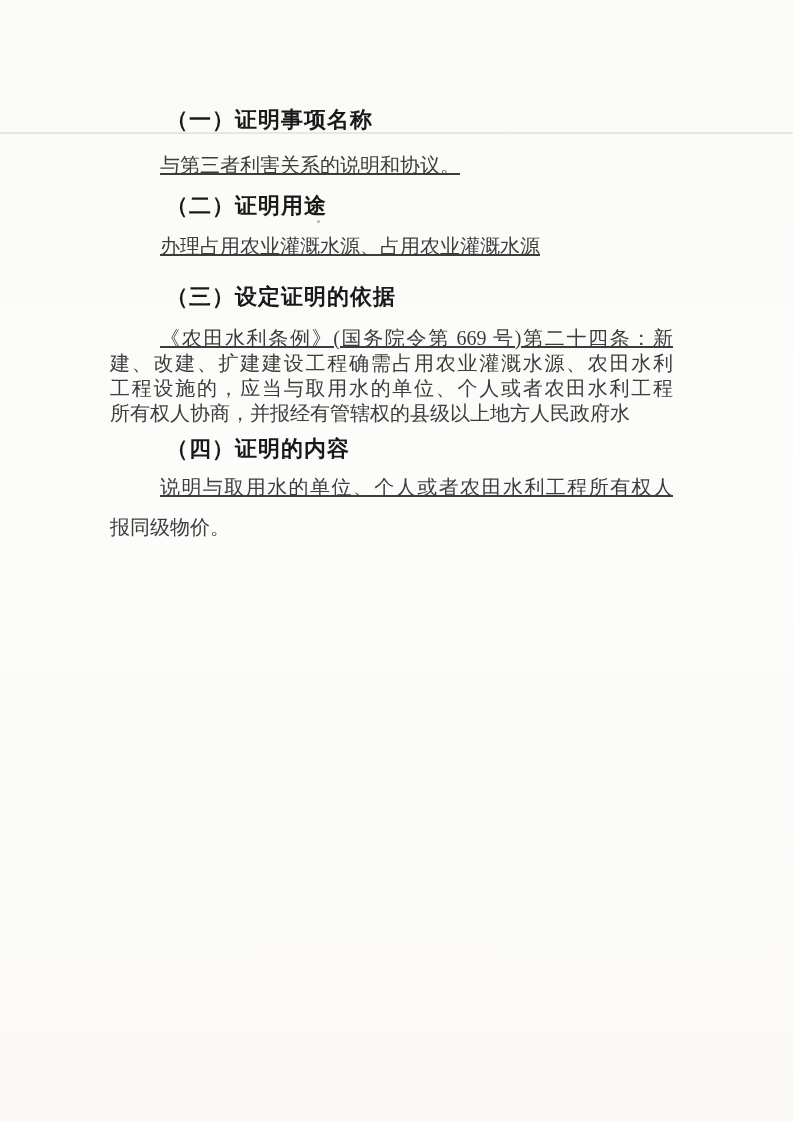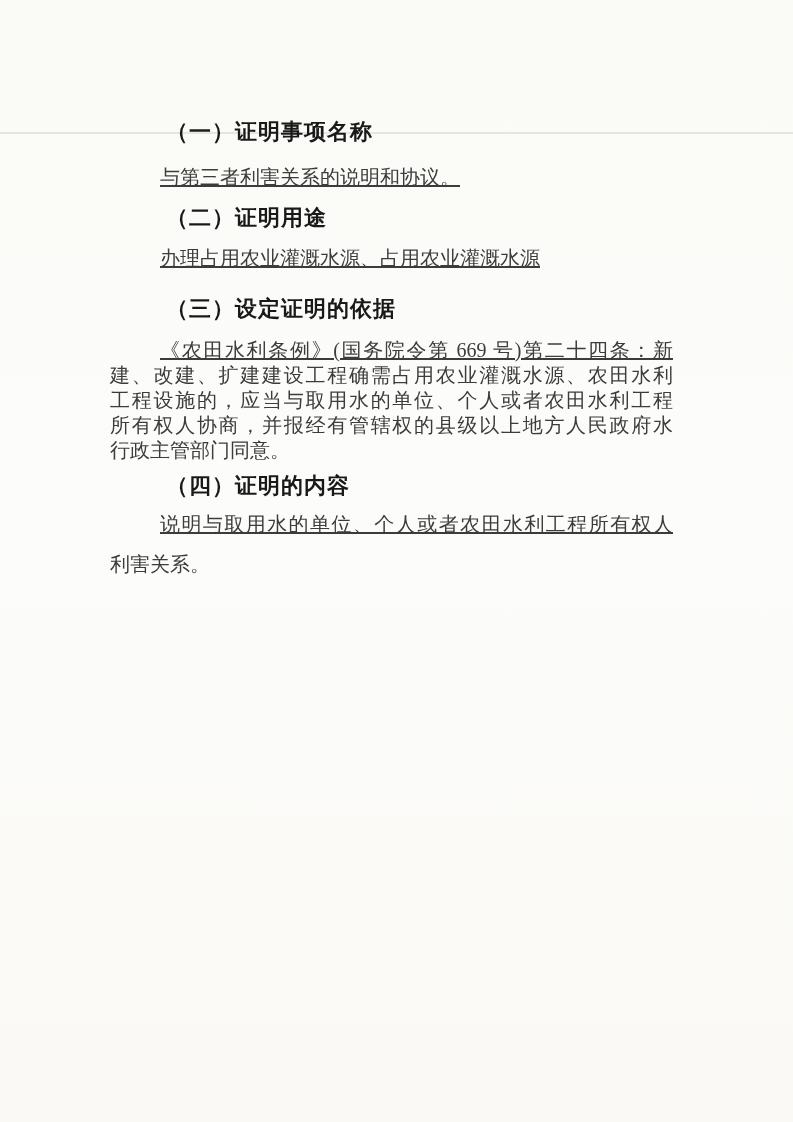--- a/index.html
+++ b/index.html
@@ -34,21 +34,21 @@
     left: 317px;
     top: 220px;
     width: 3px;
     height: 3px;
     border-radius: 50%;
     background: rgba(120, 120, 120, 0.55);
   }
   .content {
     position: absolute;
     left: 110px;
-    top: 118px;
+    top: 106px;
     width: 563px;
     color: #3c3c3c;
     font-size: 20px;
   }
   .heading {
     font-family: "Liberation Sans", "DejaVu Sans", sans-serif;
     font-weight: 700;
     font-size: 22px;
     line-height: 28px;
     letter-spacing: 1px;
@@ -99,26 +99,25 @@
       <div class="line">办理占用农业灌溉水源、占用农业灌溉水源</div>
     </div>
 
     <div class="heading mt-h3">（三）设定证明的依据</div>
 
     <div class="para para-tight mt-p6">
       <div class="line">《农田水利条例》(国务院令第 669 号)第二十四条：新</div>
       <div class="line">建、改建、扩建建设工程确需占用农业灌溉水源、农田水利</div>
       <div class="line">工程设施的，应当与取用水的单位、个人或者农田水利工程</div>
       <div class="line">所有权人协商，并报经有管辖权的县级以上地方人民政府水</div>
-      <div class="line">行政主管部门同意。</div>
     </div>
 
 
 
     <div class="heading mt-h4">（四）证明的内容</div>
 
     <div class="para para-loose mt-p10">
       <div class="line">说明与取用水的单位、个人或者农田水利工程所有权人</div>
-      <div class="line">利害关系。</div>
+      <div class="line">报同级物价。</div>
     </div>
 
   </div>
 </div>
 
 </body></html>

